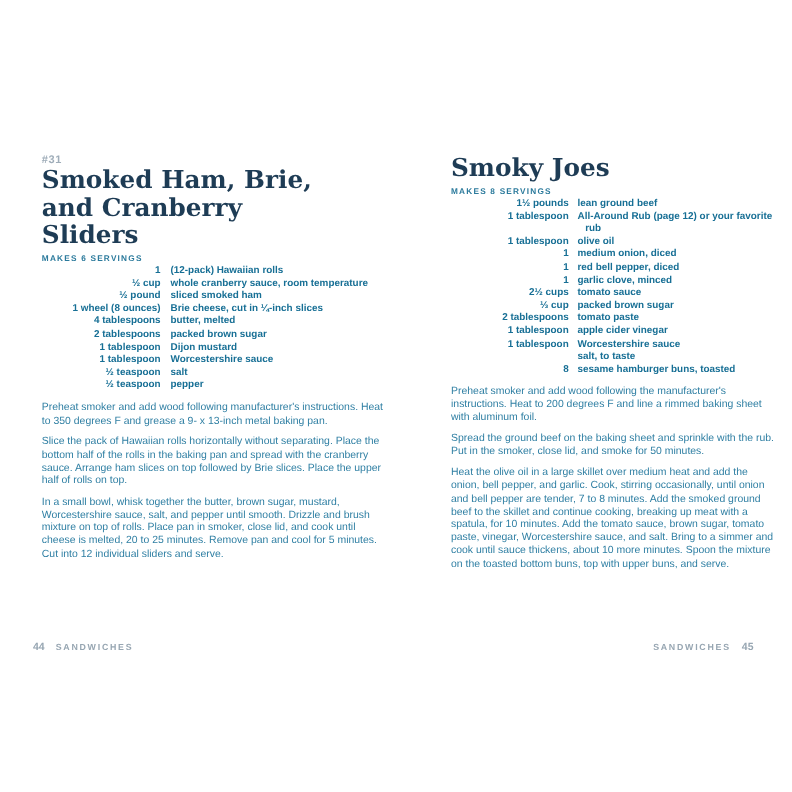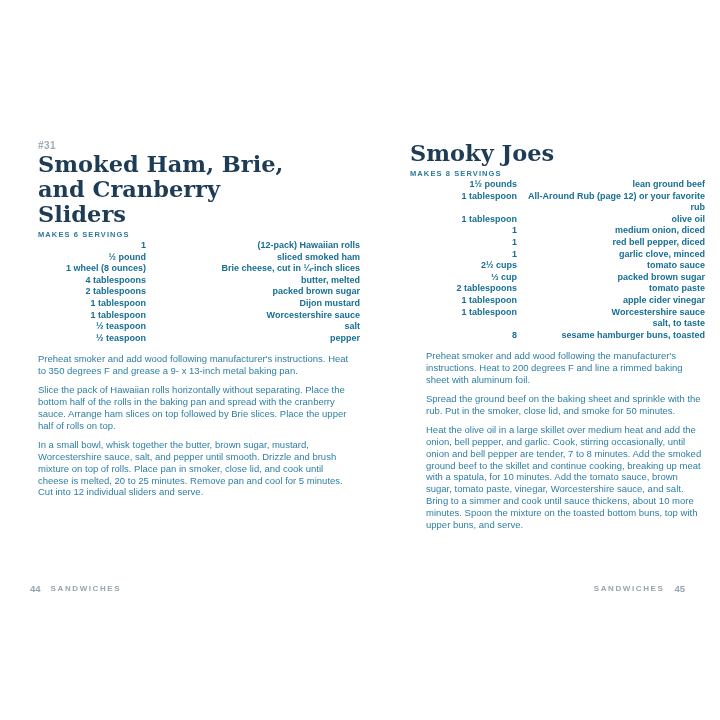--- a/index.html
+++ b/index.html
@@ -18,26 +18,26 @@
   .recipe-num{font-size:10px;line-height:11px;font-weight:bold;color:var(--recipe-number);letter-spacing:.5px;}
   .recipe-title{font-family:"DejaVu Serif","Liberation Serif",serif;font-weight:600;
     color:var(--title);font-size:22.5px;line-height:25px;max-width:265px;margin-top:1px;}
   .servings{font-size:7.5px;line-height:11px;font-weight:bold;letter-spacing:1.1px;
     color:var(--servings);margin-top:2px;}
 
   .ing{}
   .ing-row{display:flex;font-size:9px;line-height:11.6px;font-weight:bold;color:var(--ingredient);}
   .ing-qty{flex:0 0 117px;text-align:right;padding-right:9px;white-space:nowrap;}
   .recipe.right .ing-qty{flex-basis:115px;padding-right:8px;}
-  .ing-item{flex:1;padding-left:7px;text-indent:-7px;text-align:right;}
+  .ing-item{flex:1;padding-left:7px;text-indent:-7px;}
 
   .steps{margin-top:9px;}
   .step{font-size:9.5px;line-height:11.8px;color:var(--body);margin-bottom:7.5px;}
   .recipe.left .step{max-width:318px;}
-  .recipe.right .step{max-width:295px;margin-left:16px;}
+  .recipe.right .step{max-width:295px;}
 
   .footer{position:absolute;top:583px;font-size:8px;font-weight:bold;letter-spacing:1.6px;
     color:var(--footer);display:flex;align-items:center;gap:10px;}
   .footer.left{left:30px;}
   .footer.right{right:23px;}
   .page-num{font-size:9.5px;letter-spacing:0;}
 </style>
 </head>
 <body>
 
@@ -47,20 +47,24 @@
     <div class="recipe-num">#31</div>
     <h1 class="recipe-title">Smoked Ham, Brie, and Cranberry Sliders</h1>
     <div class="servings">MAKES 6 SERVINGS</div>
     <div class="ing">
 
         <div class="ing-row">
           <span class="ing-qty">1</span>
           <span class="ing-item">(12-pack) Hawaiian rolls</span>
         </div>
 
+        <div class="ing-row">
+          <span class="ing-qty">½ cup</span>
+          <span class="ing-item">whole cranberry sauce, room temperature</span>
+        </div>
 
         <div class="ing-row">
           <span class="ing-qty">½ pound</span>
           <span class="ing-item">sliced smoked ham</span>
         </div>
 
         <div class="ing-row">
           <span class="ing-qty">1 wheel (8 ounces)</span>
           <span class="ing-item">Brie cheese, cut in ¼-inch slices</span>
         </div>

